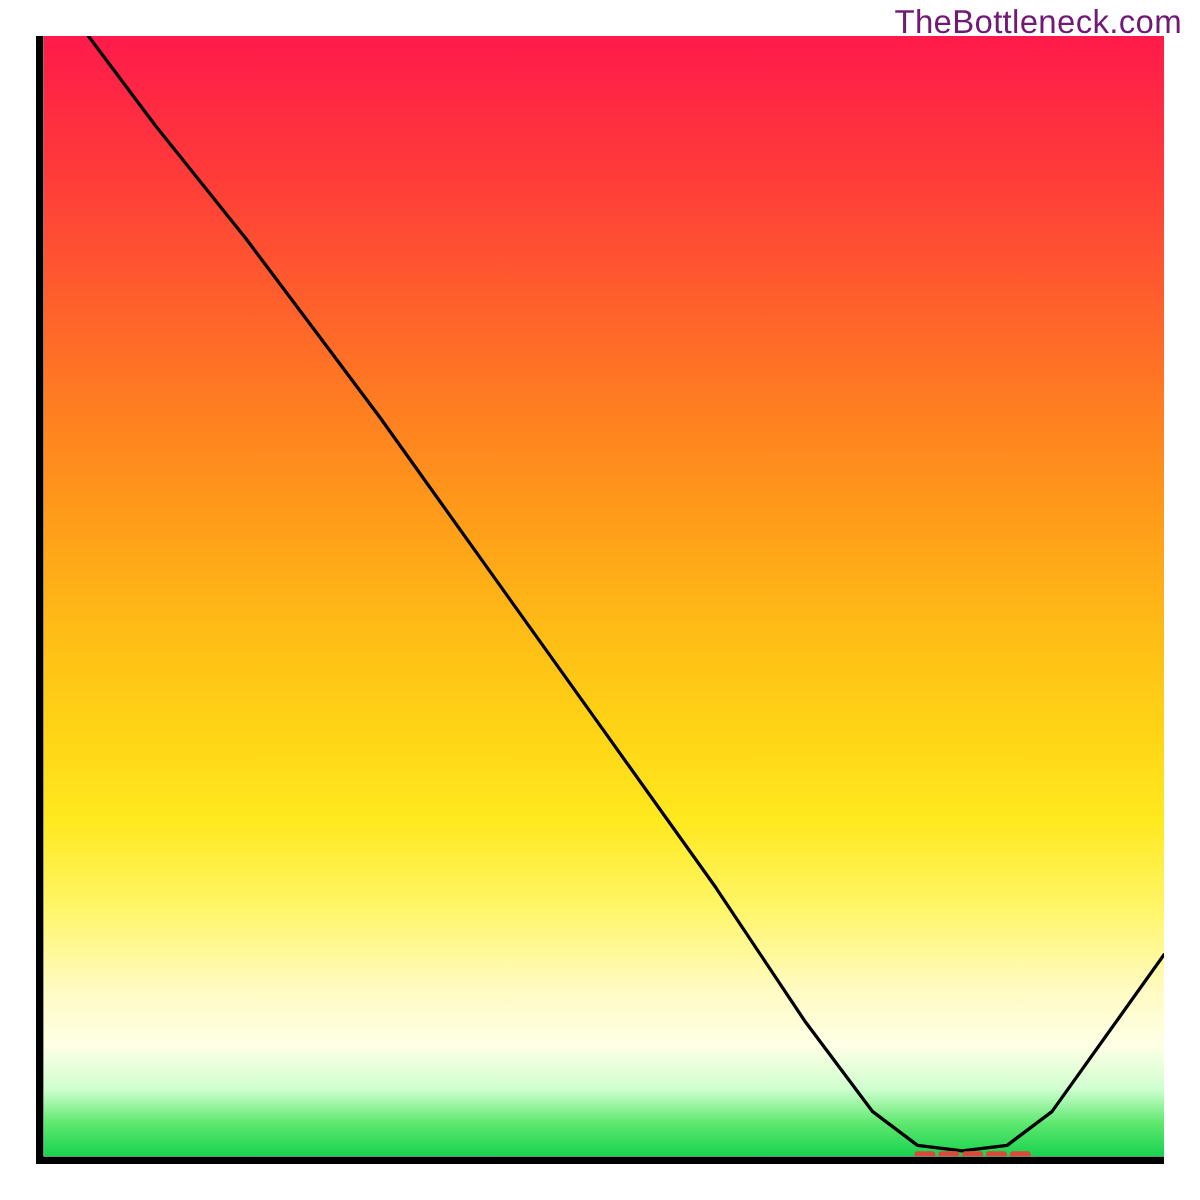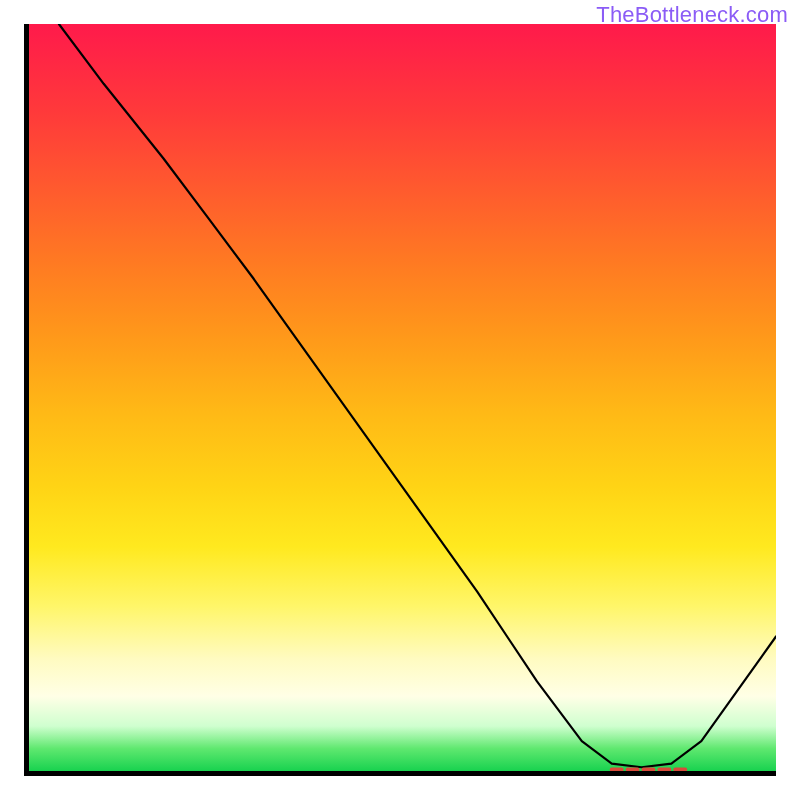--- a/index.html
+++ b/index.html
@@ -13,21 +13,21 @@
   }
   .chart-container {
     position: relative;
     width: 800px;
     height: 800px;
   }
   .watermark {
     position: absolute;
     top: 2px;
     right: 12px;
-    color: #8b5cf6;
+    color: #701a75;
     font-size: 22px;
     font-weight: 500;
     letter-spacing: 0.2px;
   }
   .plot-area {
     position: absolute;
     left: 24px;
     top: 24px;
     width: 752px;
     height: 752px;

